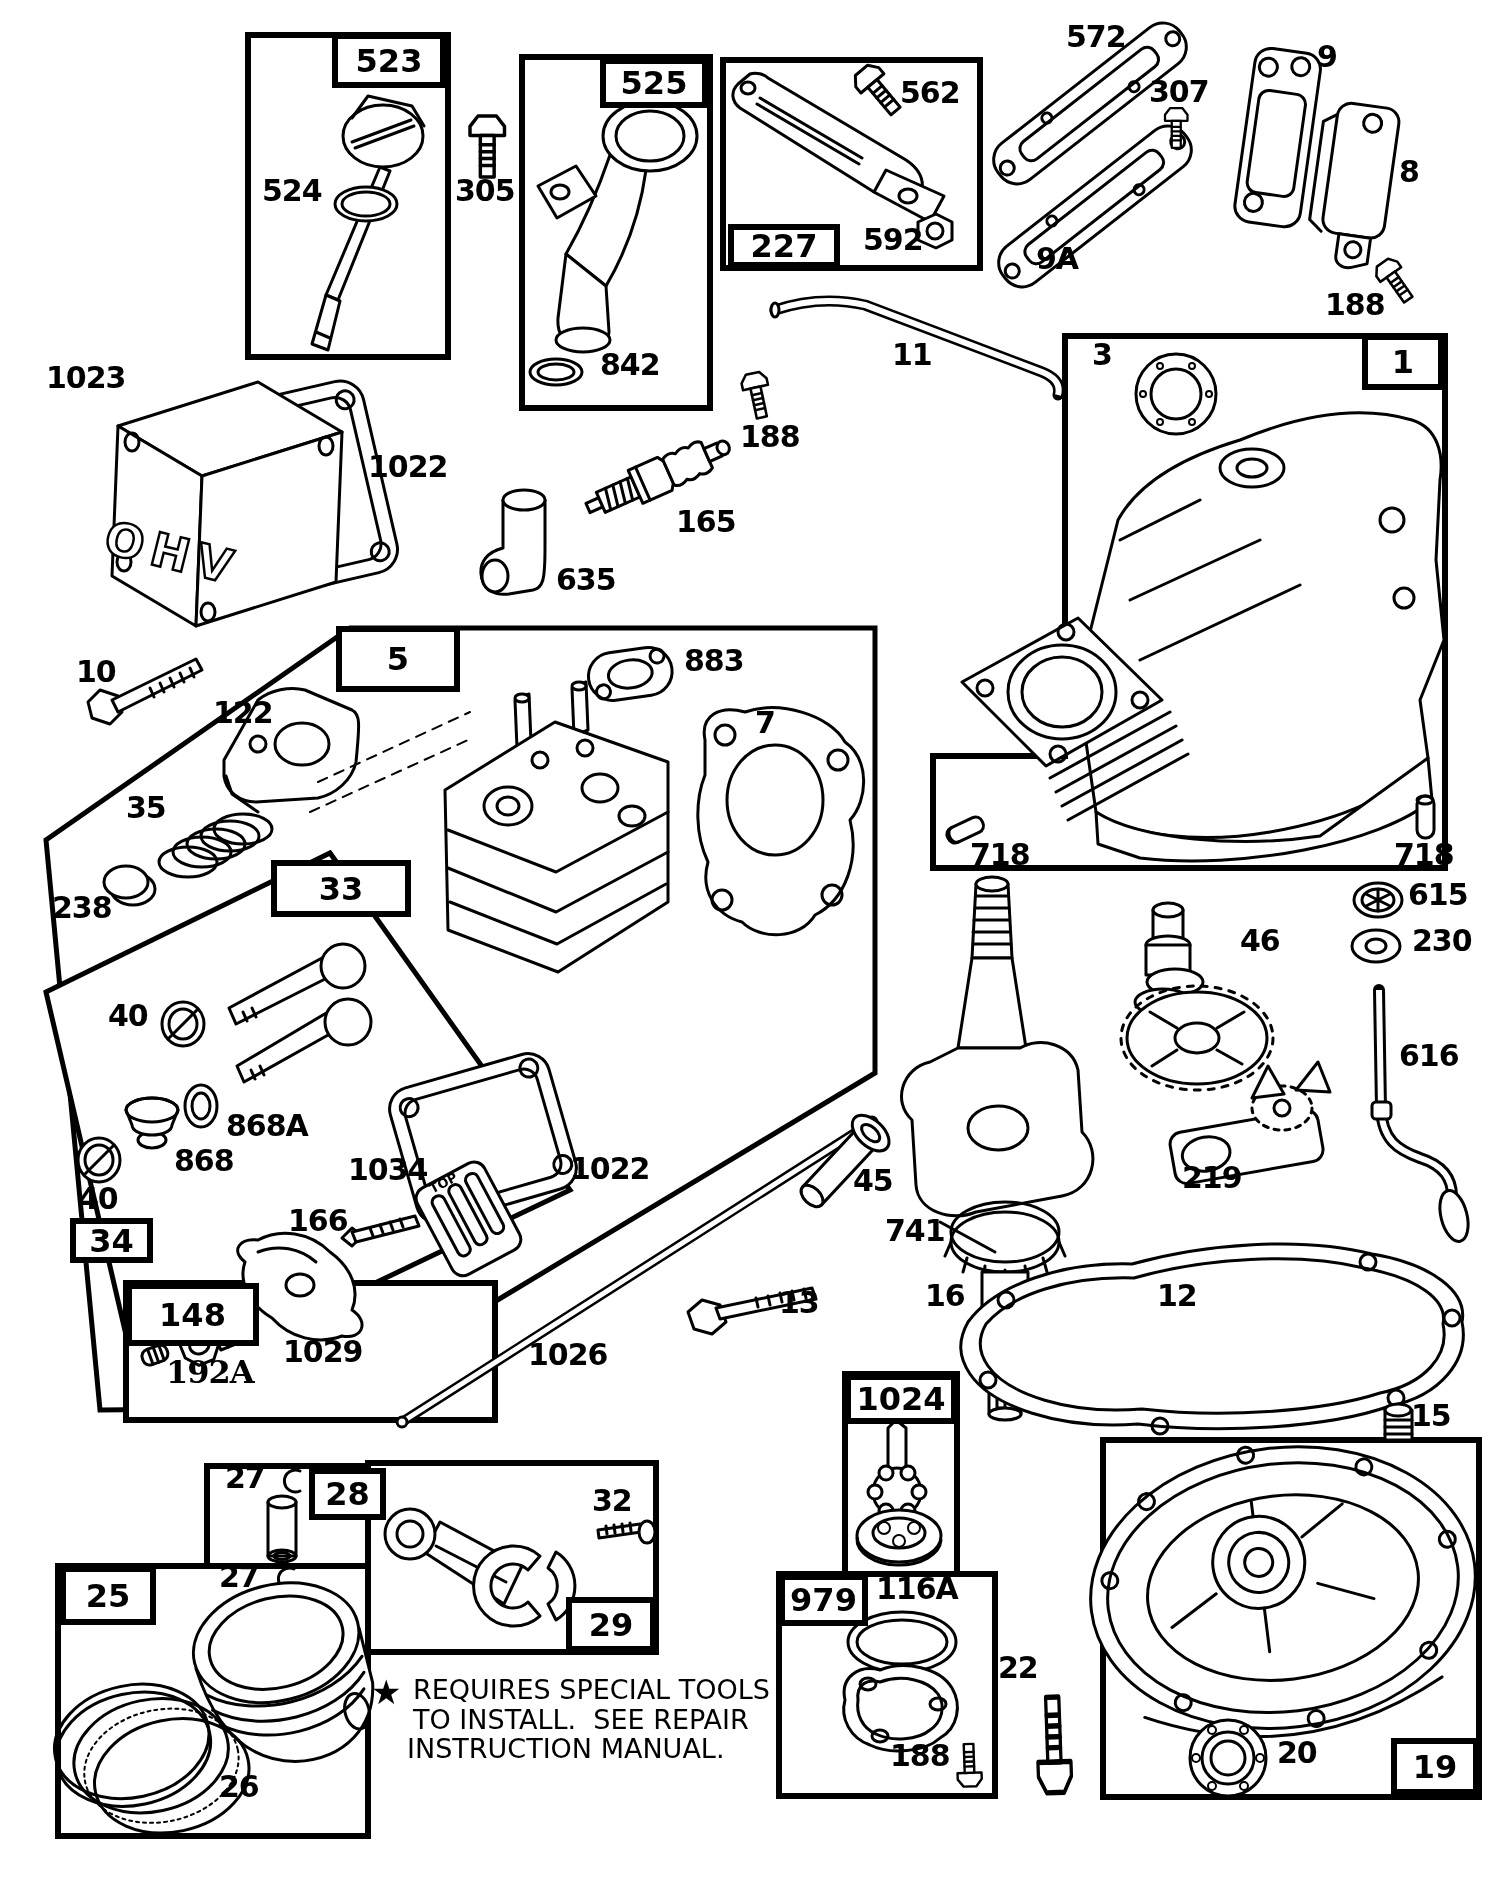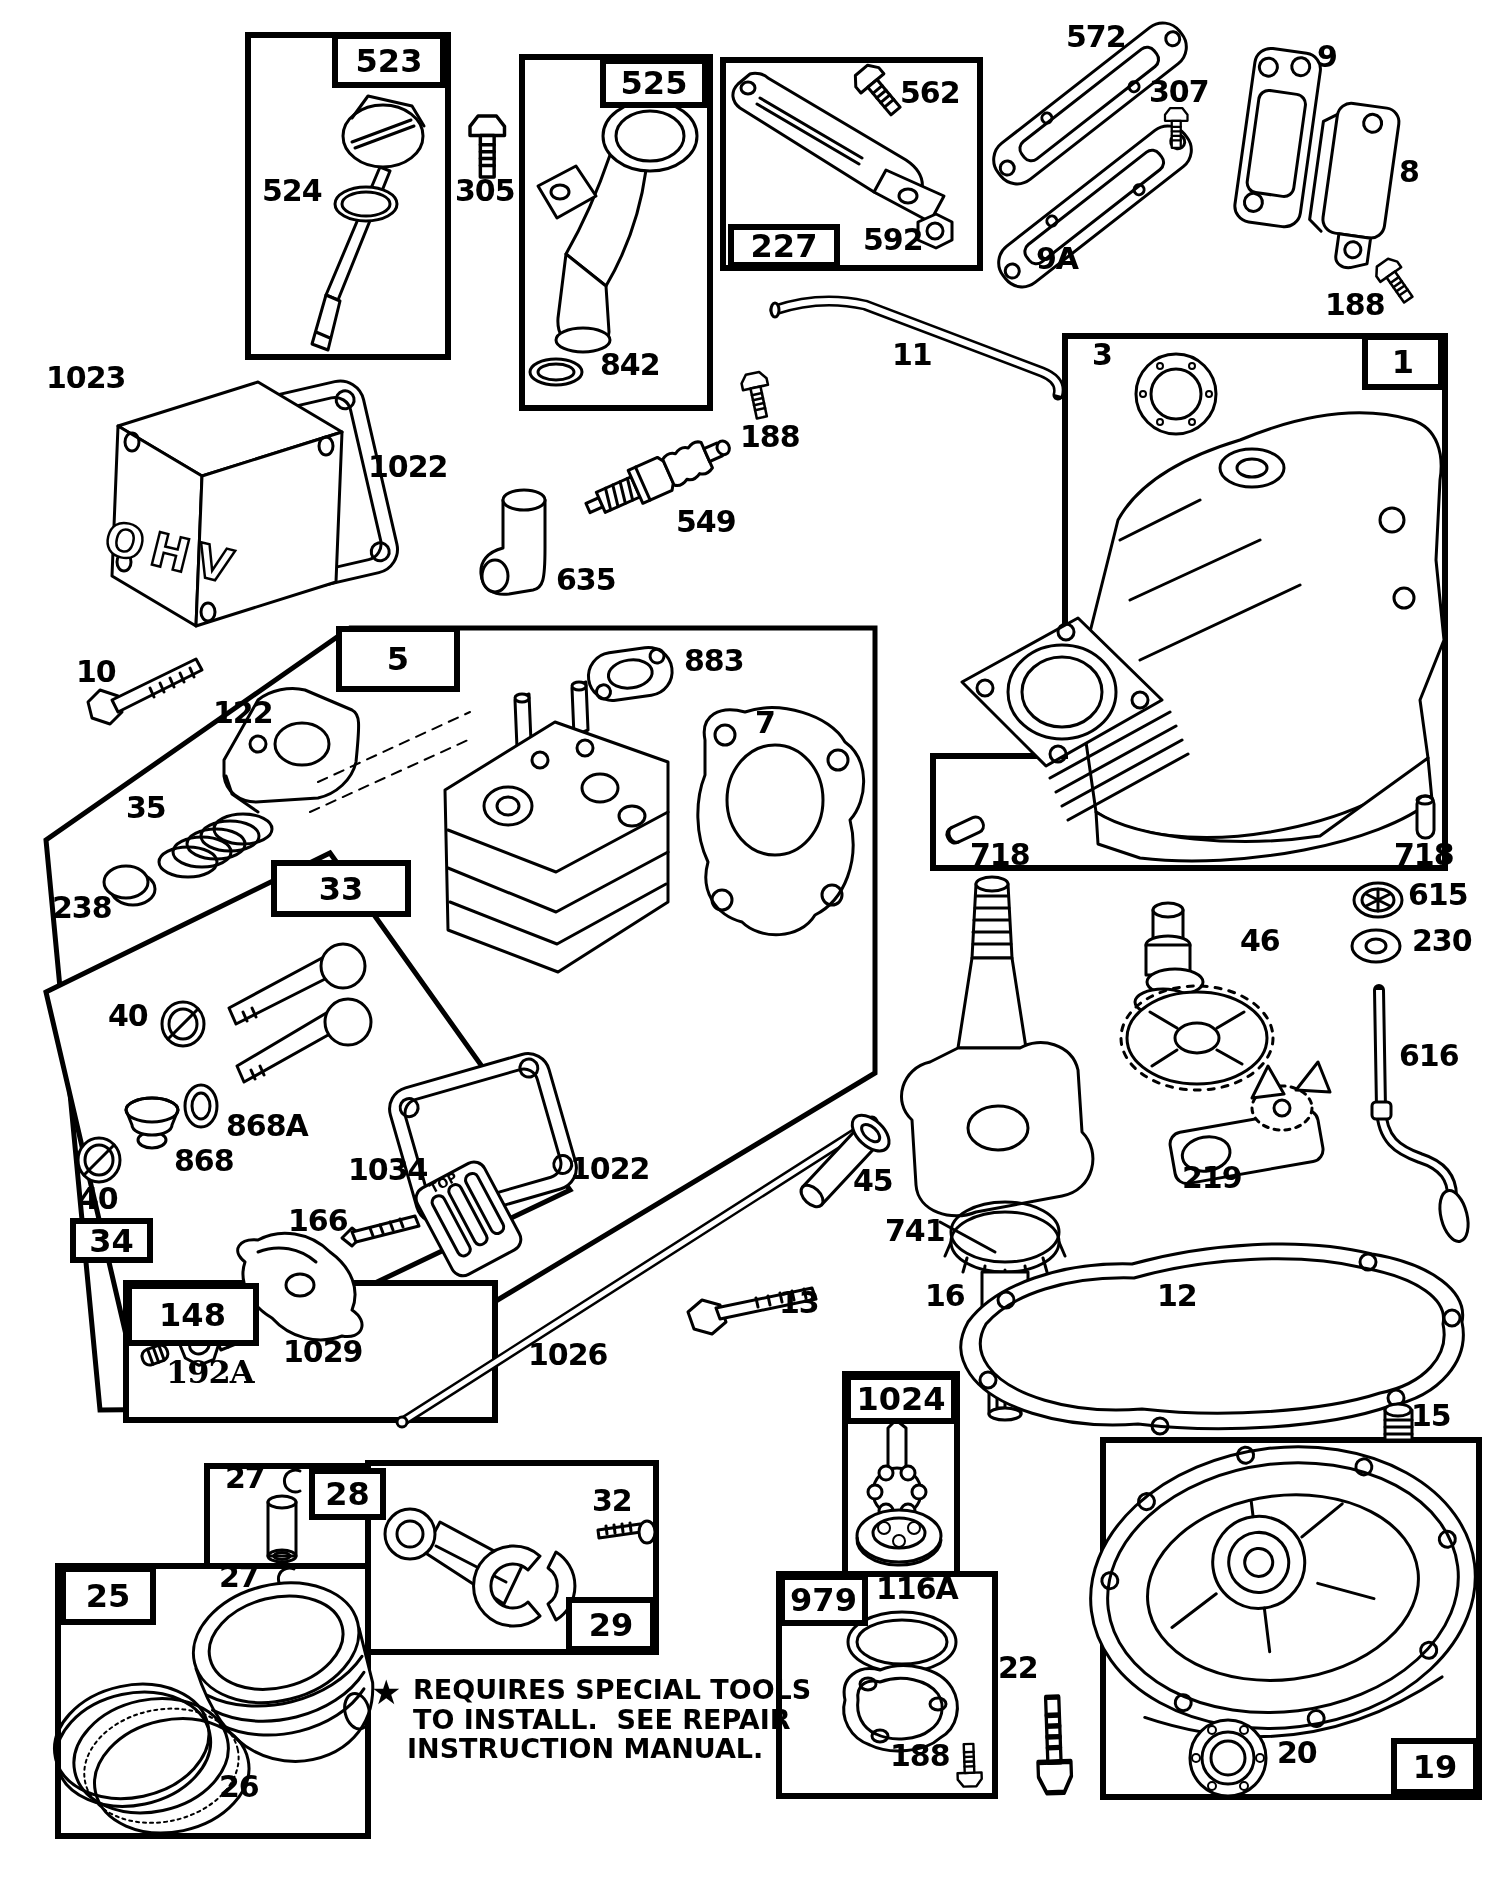--- a/index.html
+++ b/index.html
@@ -11,21 +11,21 @@
   .w{stroke:#000;stroke-width:3;fill:#fff;stroke-linecap:round;stroke-linejoin:round;}
   .bx{stroke:#000;stroke-width:6;fill:#fff;}
   .bx5{stroke:#000;stroke-width:5;fill:#fff;}
   .txt-ohv{font:bold 46px "DejaVu Sans",sans-serif;fill:#fff;stroke:#000;stroke-width:2.5px;letter-spacing:8px;}
   .txt-top{font:bold 13px "DejaVu Sans",sans-serif;fill:#000;}
   .lbl{position:absolute;z-index:5;font-weight:bold;font-size:30px;line-height:1;color:#000;
        white-space:nowrap;letter-spacing:-1px;}
   .serif{font-family:"DejaVu Serif",serif;font-size:32px;}
   .lblbox{position:absolute;z-index:6;border:6px solid #000;background:#fff;box-sizing:border-box;
           display:flex;align-items:center;justify-content:center;font-weight:bold;font-size:32px;color:#000;}
-  .note{position:absolute;z-index:5;font-weight:bold;font-size:27px;line-height:1;color:#000;white-space:pre;}
+  .note{position:absolute;z-index:5;font-weight:normal;font-size:27px;line-height:1;color:#000;white-space:pre;}
   .star{position:absolute;z-index:5;font-size:34px;color:#000;font-weight:bold;}
 </style>
 </head>
 <body>
 
 <div class="canvas">
 
 <svg class="art" width="1498" height="1896" viewBox="0 0 1498 1896">
   <defs>
     <g id="boltV">
@@ -550,21 +550,21 @@
 <div class="lbl" style="left:1066px;top:22px">572</div>
 <div class="lbl" style="left:1149px;top:77px">307</div>
 <div class="lbl" style="left:1317px;top:42px">9</div>
 <div class="lbl" style="left:1036px;top:244px">9A</div>
 <div class="lbl" style="left:1399px;top:157px">8</div>
 <div class="lbl" style="left:1325px;top:290px">188</div>
 <div class="lbl" style="left:46px;top:363px">1023</div>
 <div class="lbl" style="left:368px;top:452px">1022</div>
 <div class="lbl" style="left:892px;top:340px">11</div>
 <div class="lbl" style="left:740px;top:422px">188</div>
-<div class="lbl" style="left:676px;top:507px">549</div>
+<div class="lbl" style="left:676px;top:507px">165</div>
 <div class="lbl" style="left:556px;top:565px">635</div>
 <div class="lbl" style="left:1092px;top:340px">3</div>
 <div class="lbl" style="left:970px;top:840px">718</div>
 <div class="lbl" style="left:1394px;top:840px">718</div>
 <div class="lbl" style="left:76px;top:657px">10</div>
 <div class="lbl" style="left:213px;top:698px">122</div>
 <div class="lbl" style="left:126px;top:793px">35</div>
 <div class="lbl" style="left:52px;top:893px">238</div>
 <div class="lbl" style="left:684px;top:646px">883</div>
 <div class="lbl" style="left:755px;top:708px">7</div>

